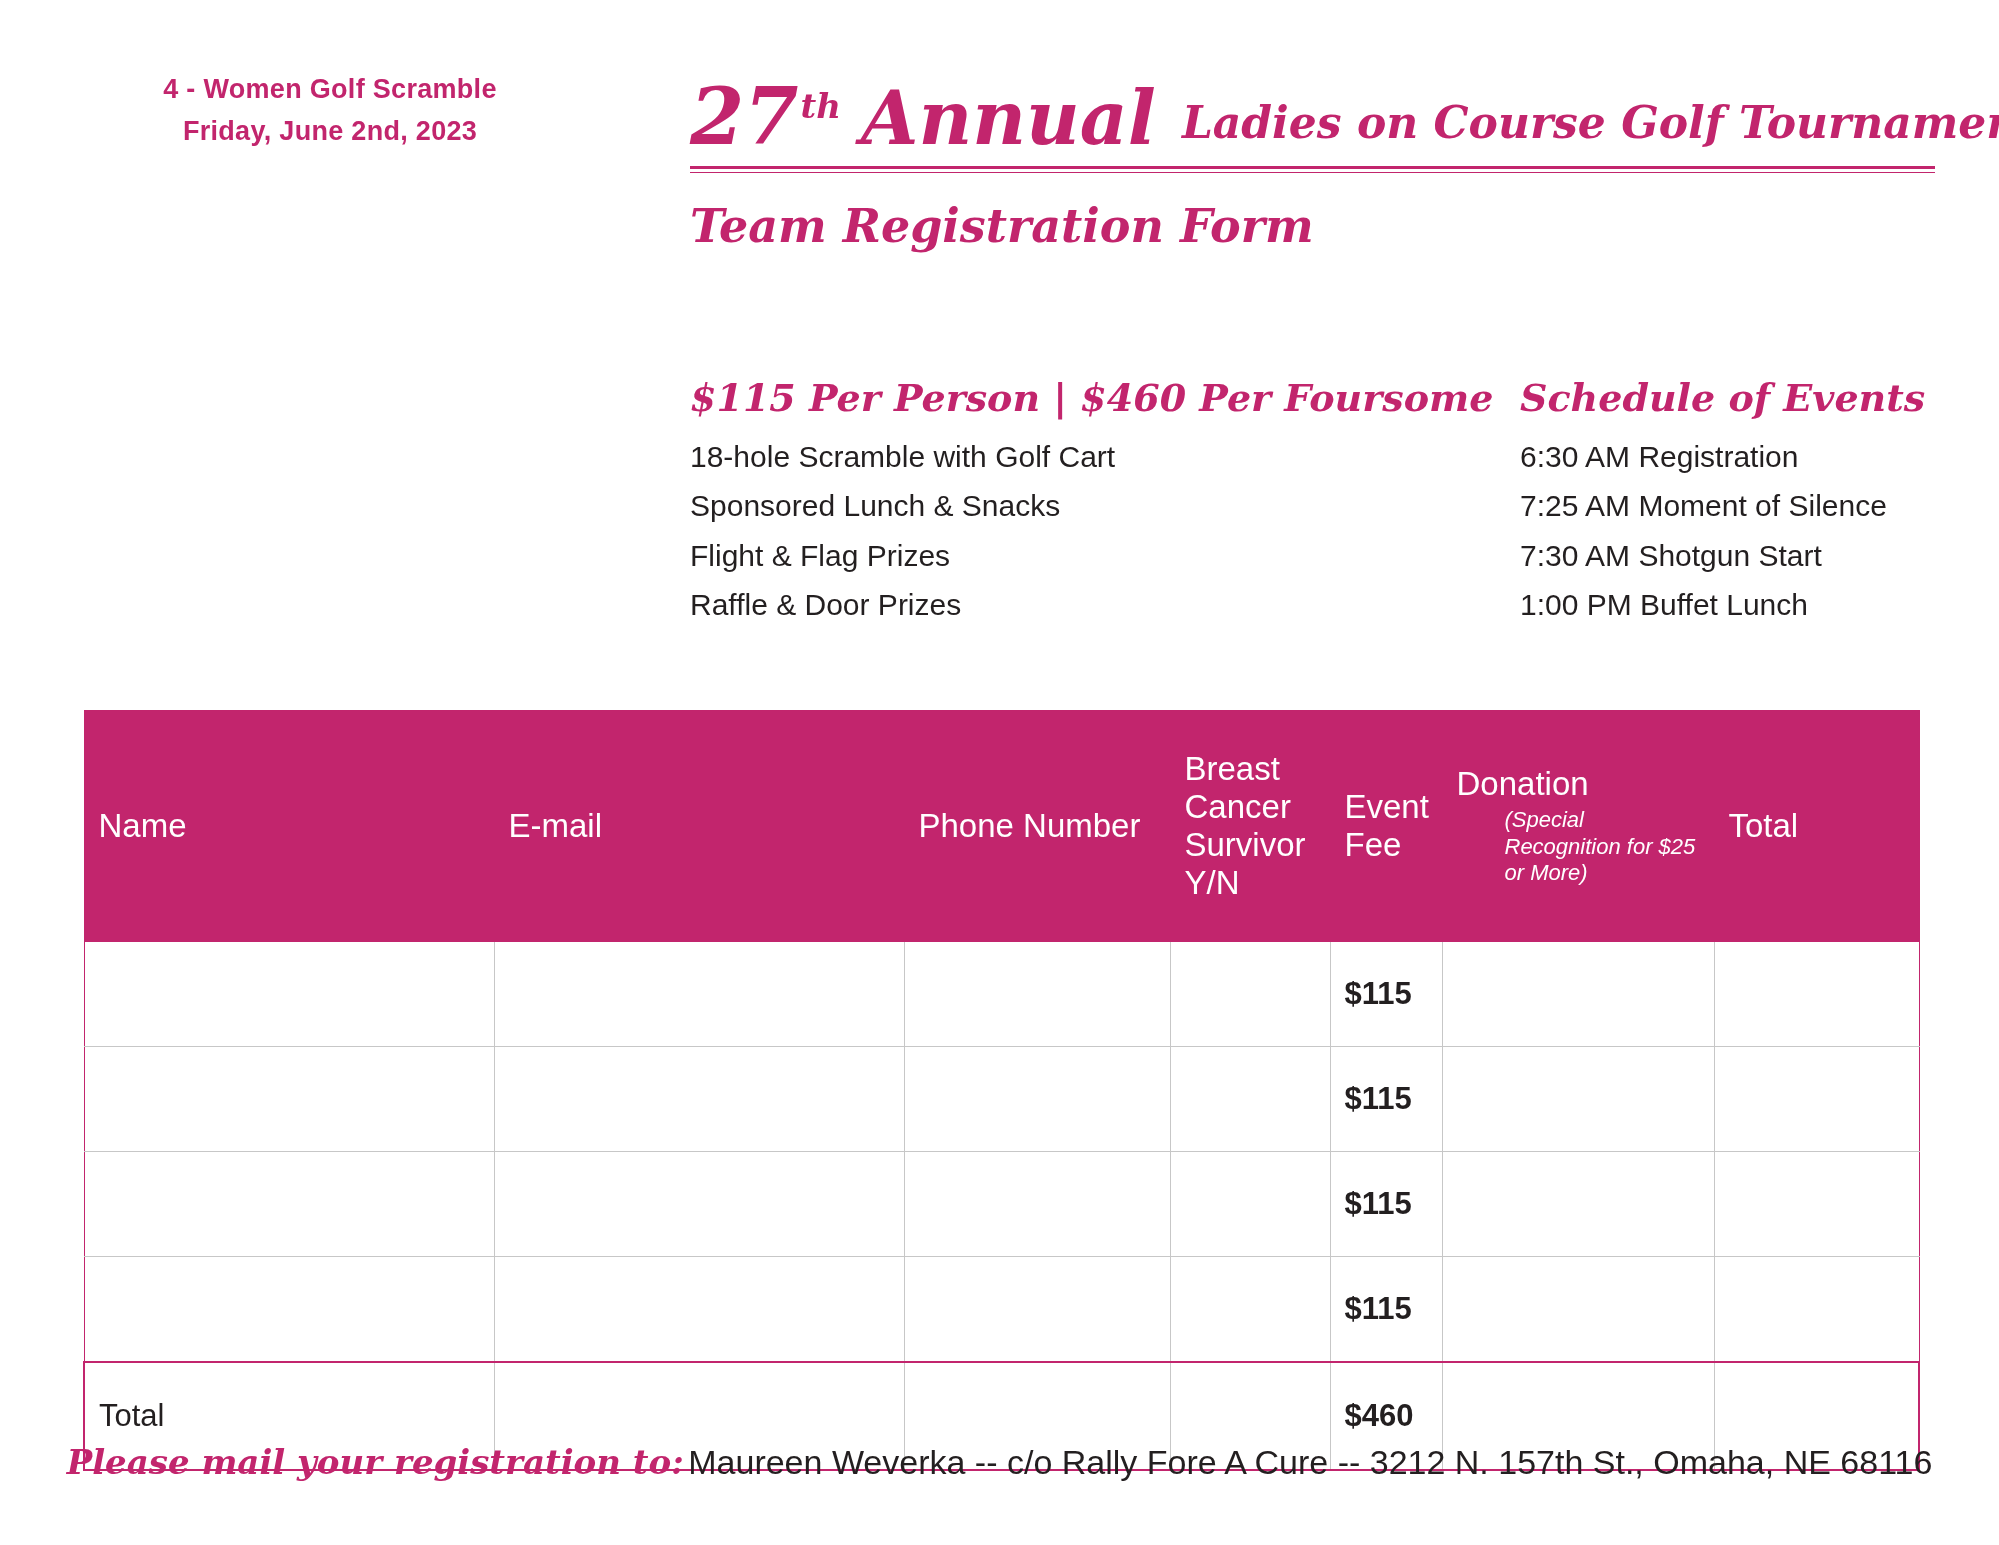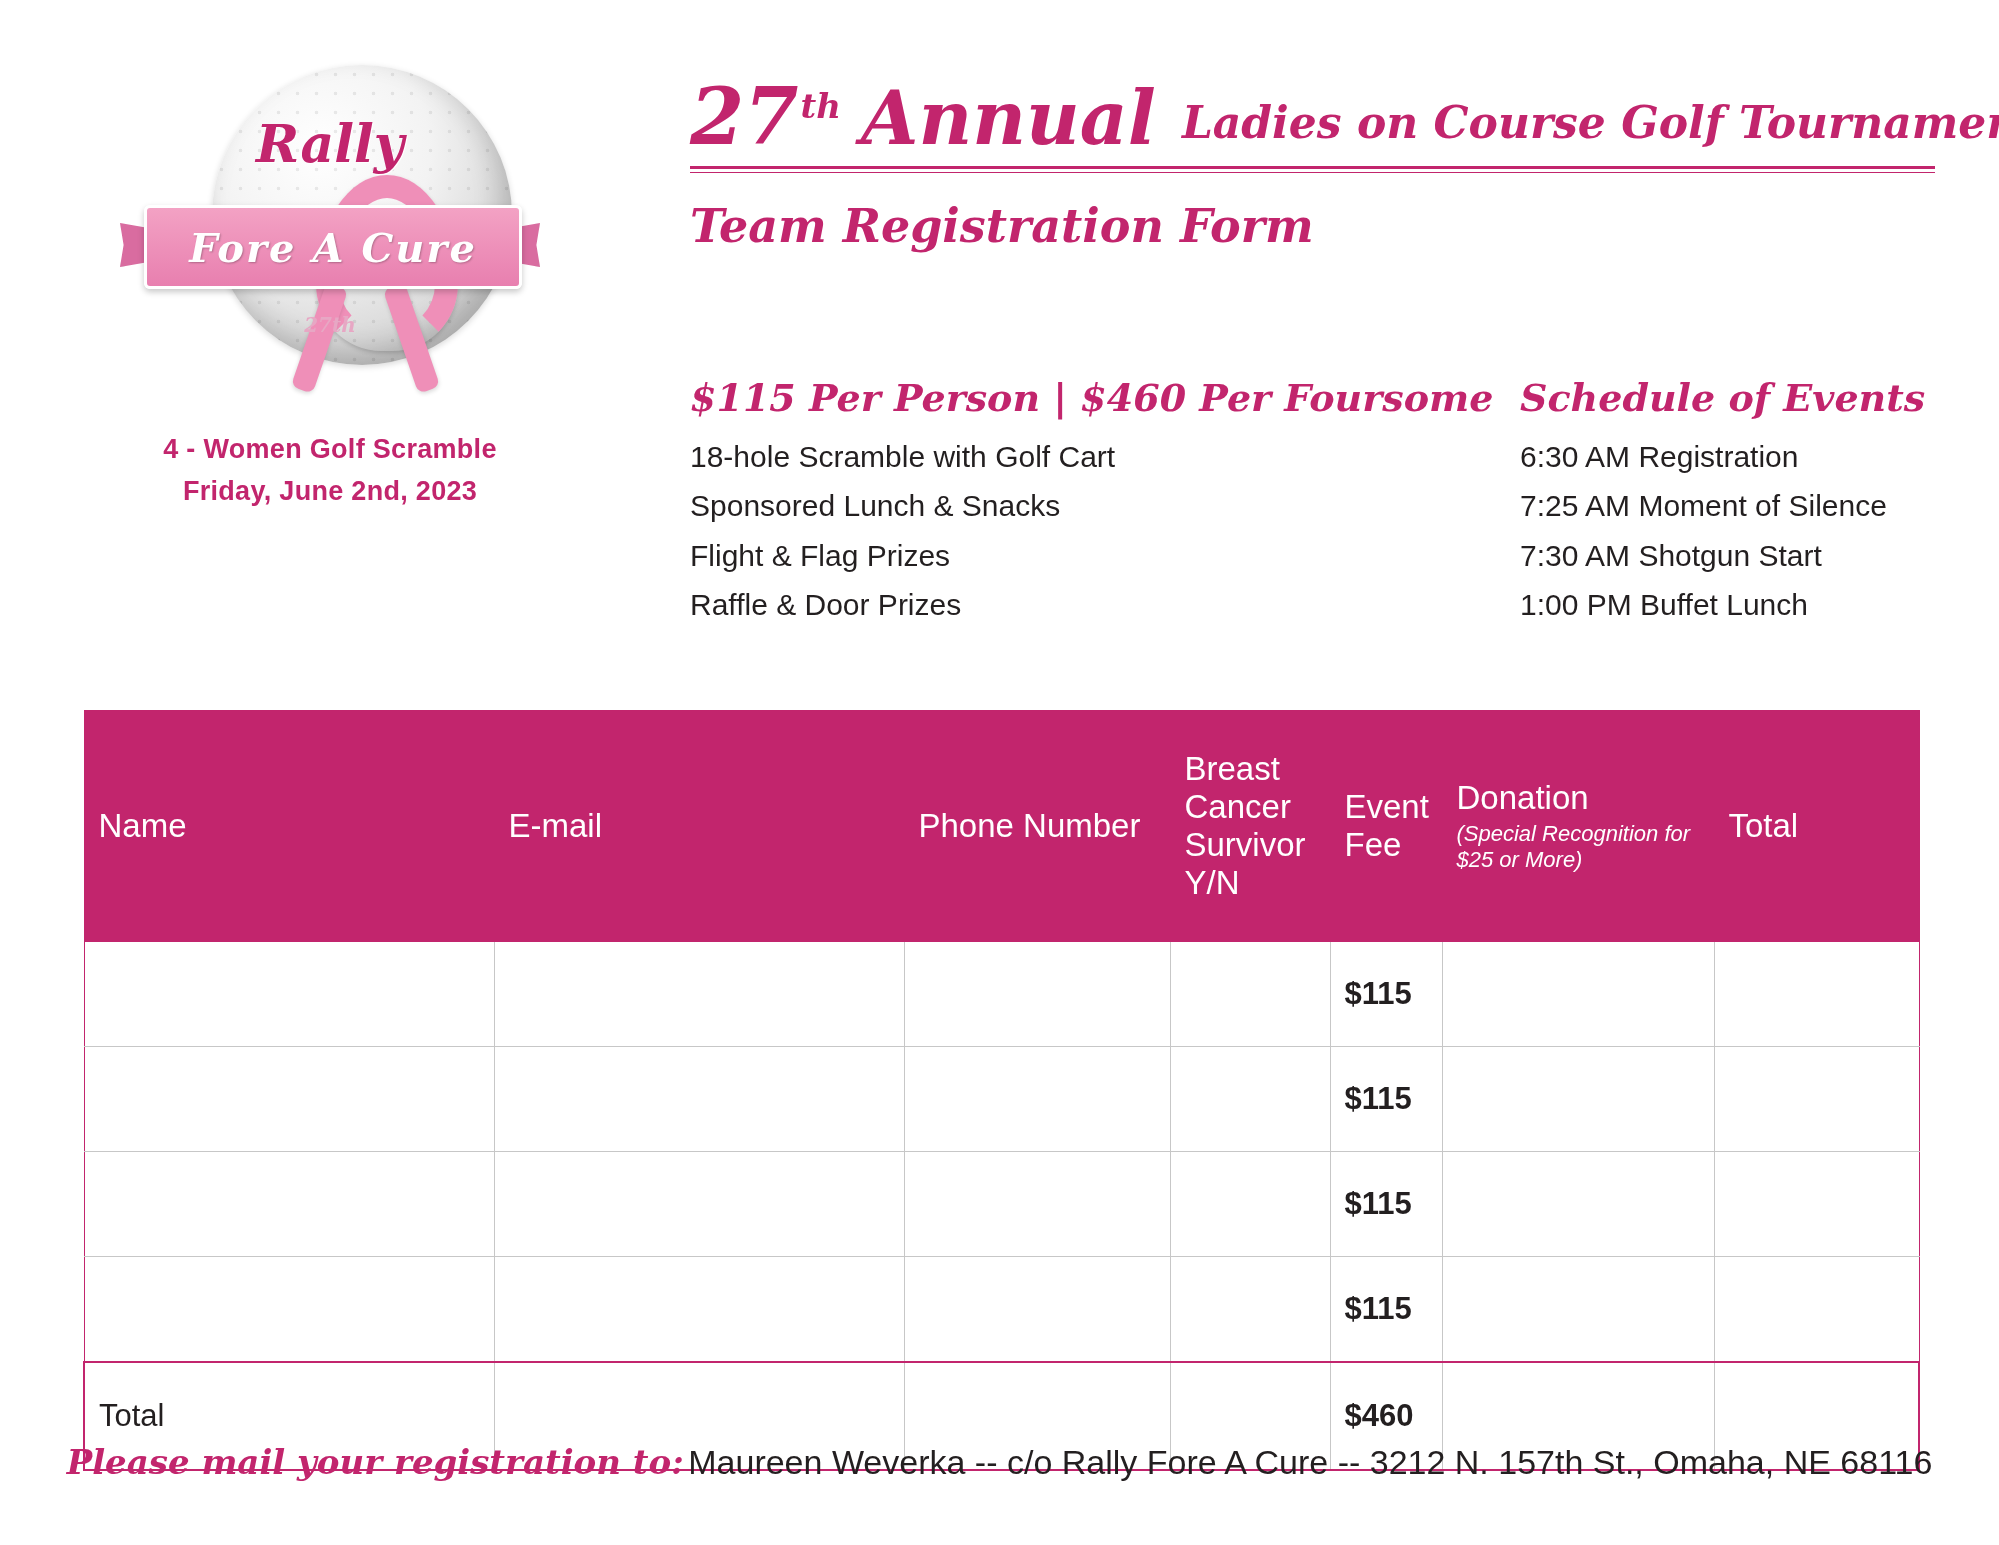--- a/index.html
+++ b/index.html
@@ -275,20 +275,21 @@
     padding: 12px 14px;
     height: 206px;
     font-family: "Liberation Sans", sans-serif;
   }
   .don-sub {
     display: block;
     font-size: 22px;
     font-style: italic;
     line-height: 1.2;
     margin-top: 4px;
+    margin-left: 48px;
   }
   tbody td {
     border: 1px solid #c7c7c7;
     height: 92px;
     font-size: 31px;
     padding: 6px 14px;
     font-family: "Liberation Sans", sans-serif;
     color: #231f20;
   }
   tbody td.fee {
@@ -327,35 +328,20 @@
     font-size: 34px;
     color: #231f20;
   }
 </style>
 </head>
 <body>
 
 <div class="page">
 
   <div class="logo-block">
-    <div class="logo-art">
-      <div class="golf-ball">
-        <div class="dimples"></div>
-      </div>
-      <div class="ribbon-loop"></div>
-      <div class="ribbon-tail left"></div>
-      <div class="ribbon-tail right"></div>
-      <div class="logo-rally">Rally</div>
-      <div class="banner-fold l"></div>
-      <div class="banner-fold r"></div>
-      <div class="banner">
-        <span class="banner-text">Fore  A  Cure</span>
-      </div>
-      <div class="logo-27th">27th</div>
-    </div>
 
     <div class="logo-lines">
       <div>4 - Women Golf Scramble</div>
       <div>Friday, June 2nd, 2023</div>
     </div>
   </div>
 
   <div class="header">
     <div class="title-row">
       <span class="t-27">27</span>

